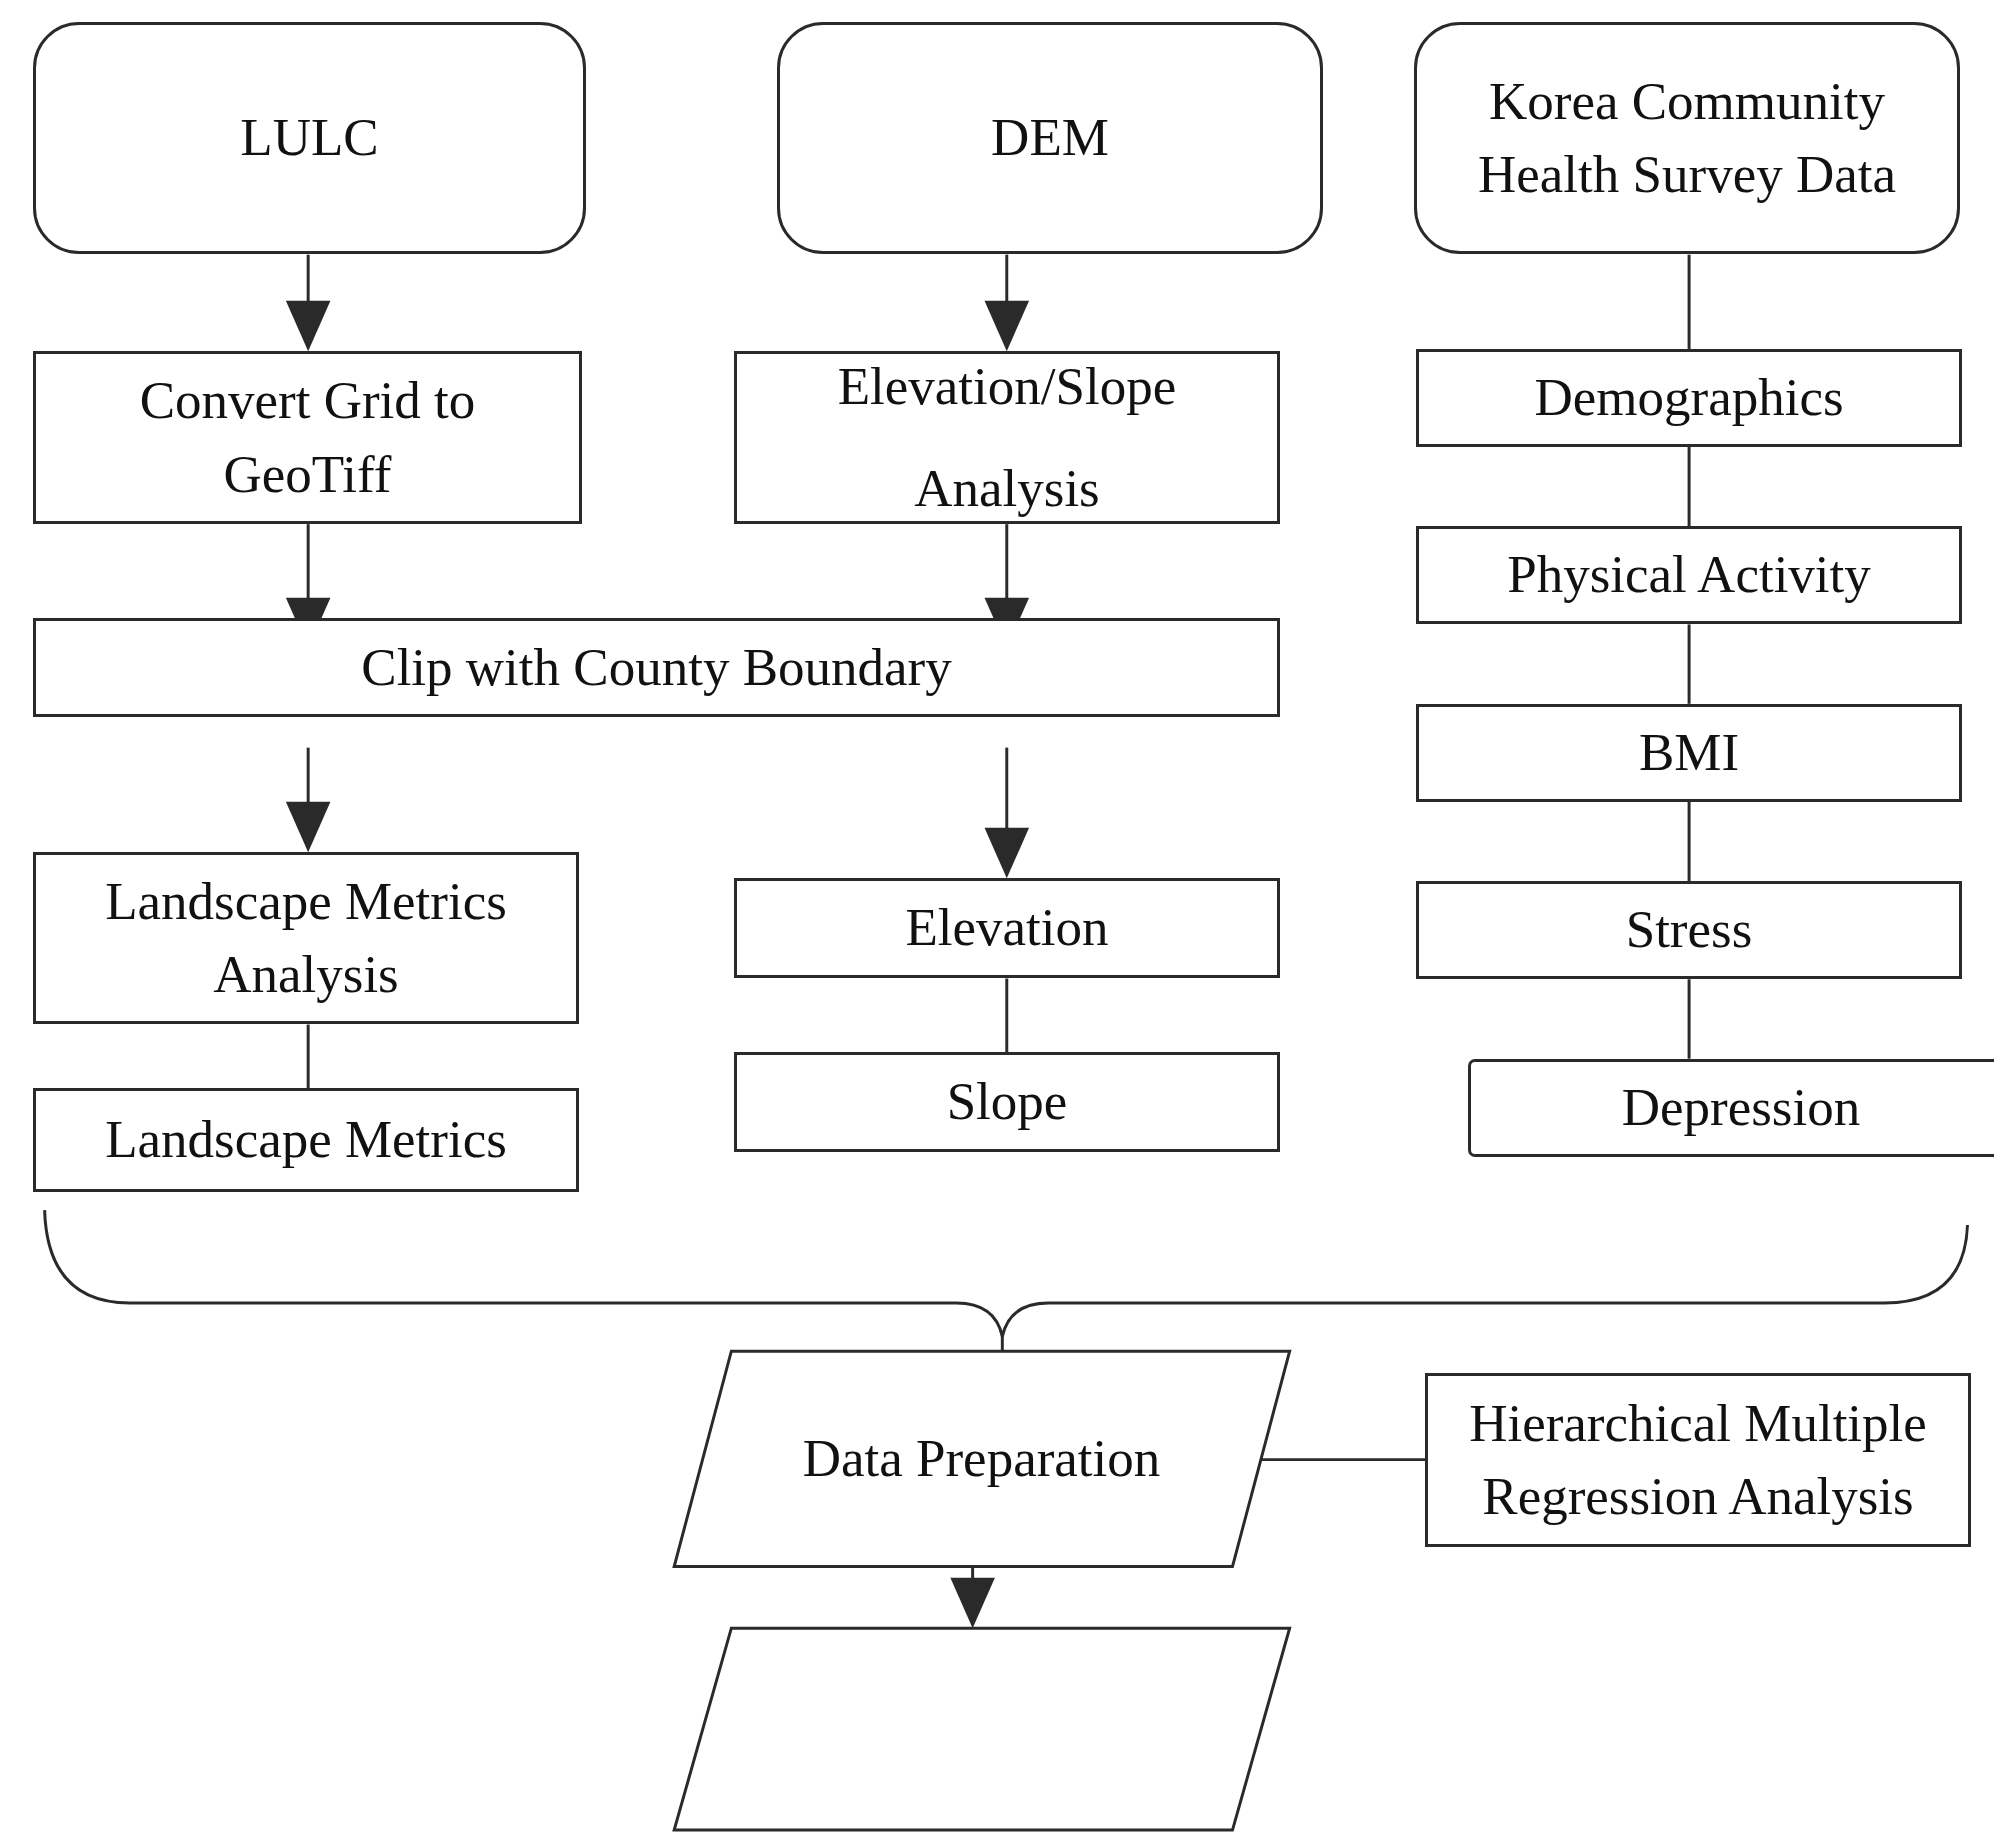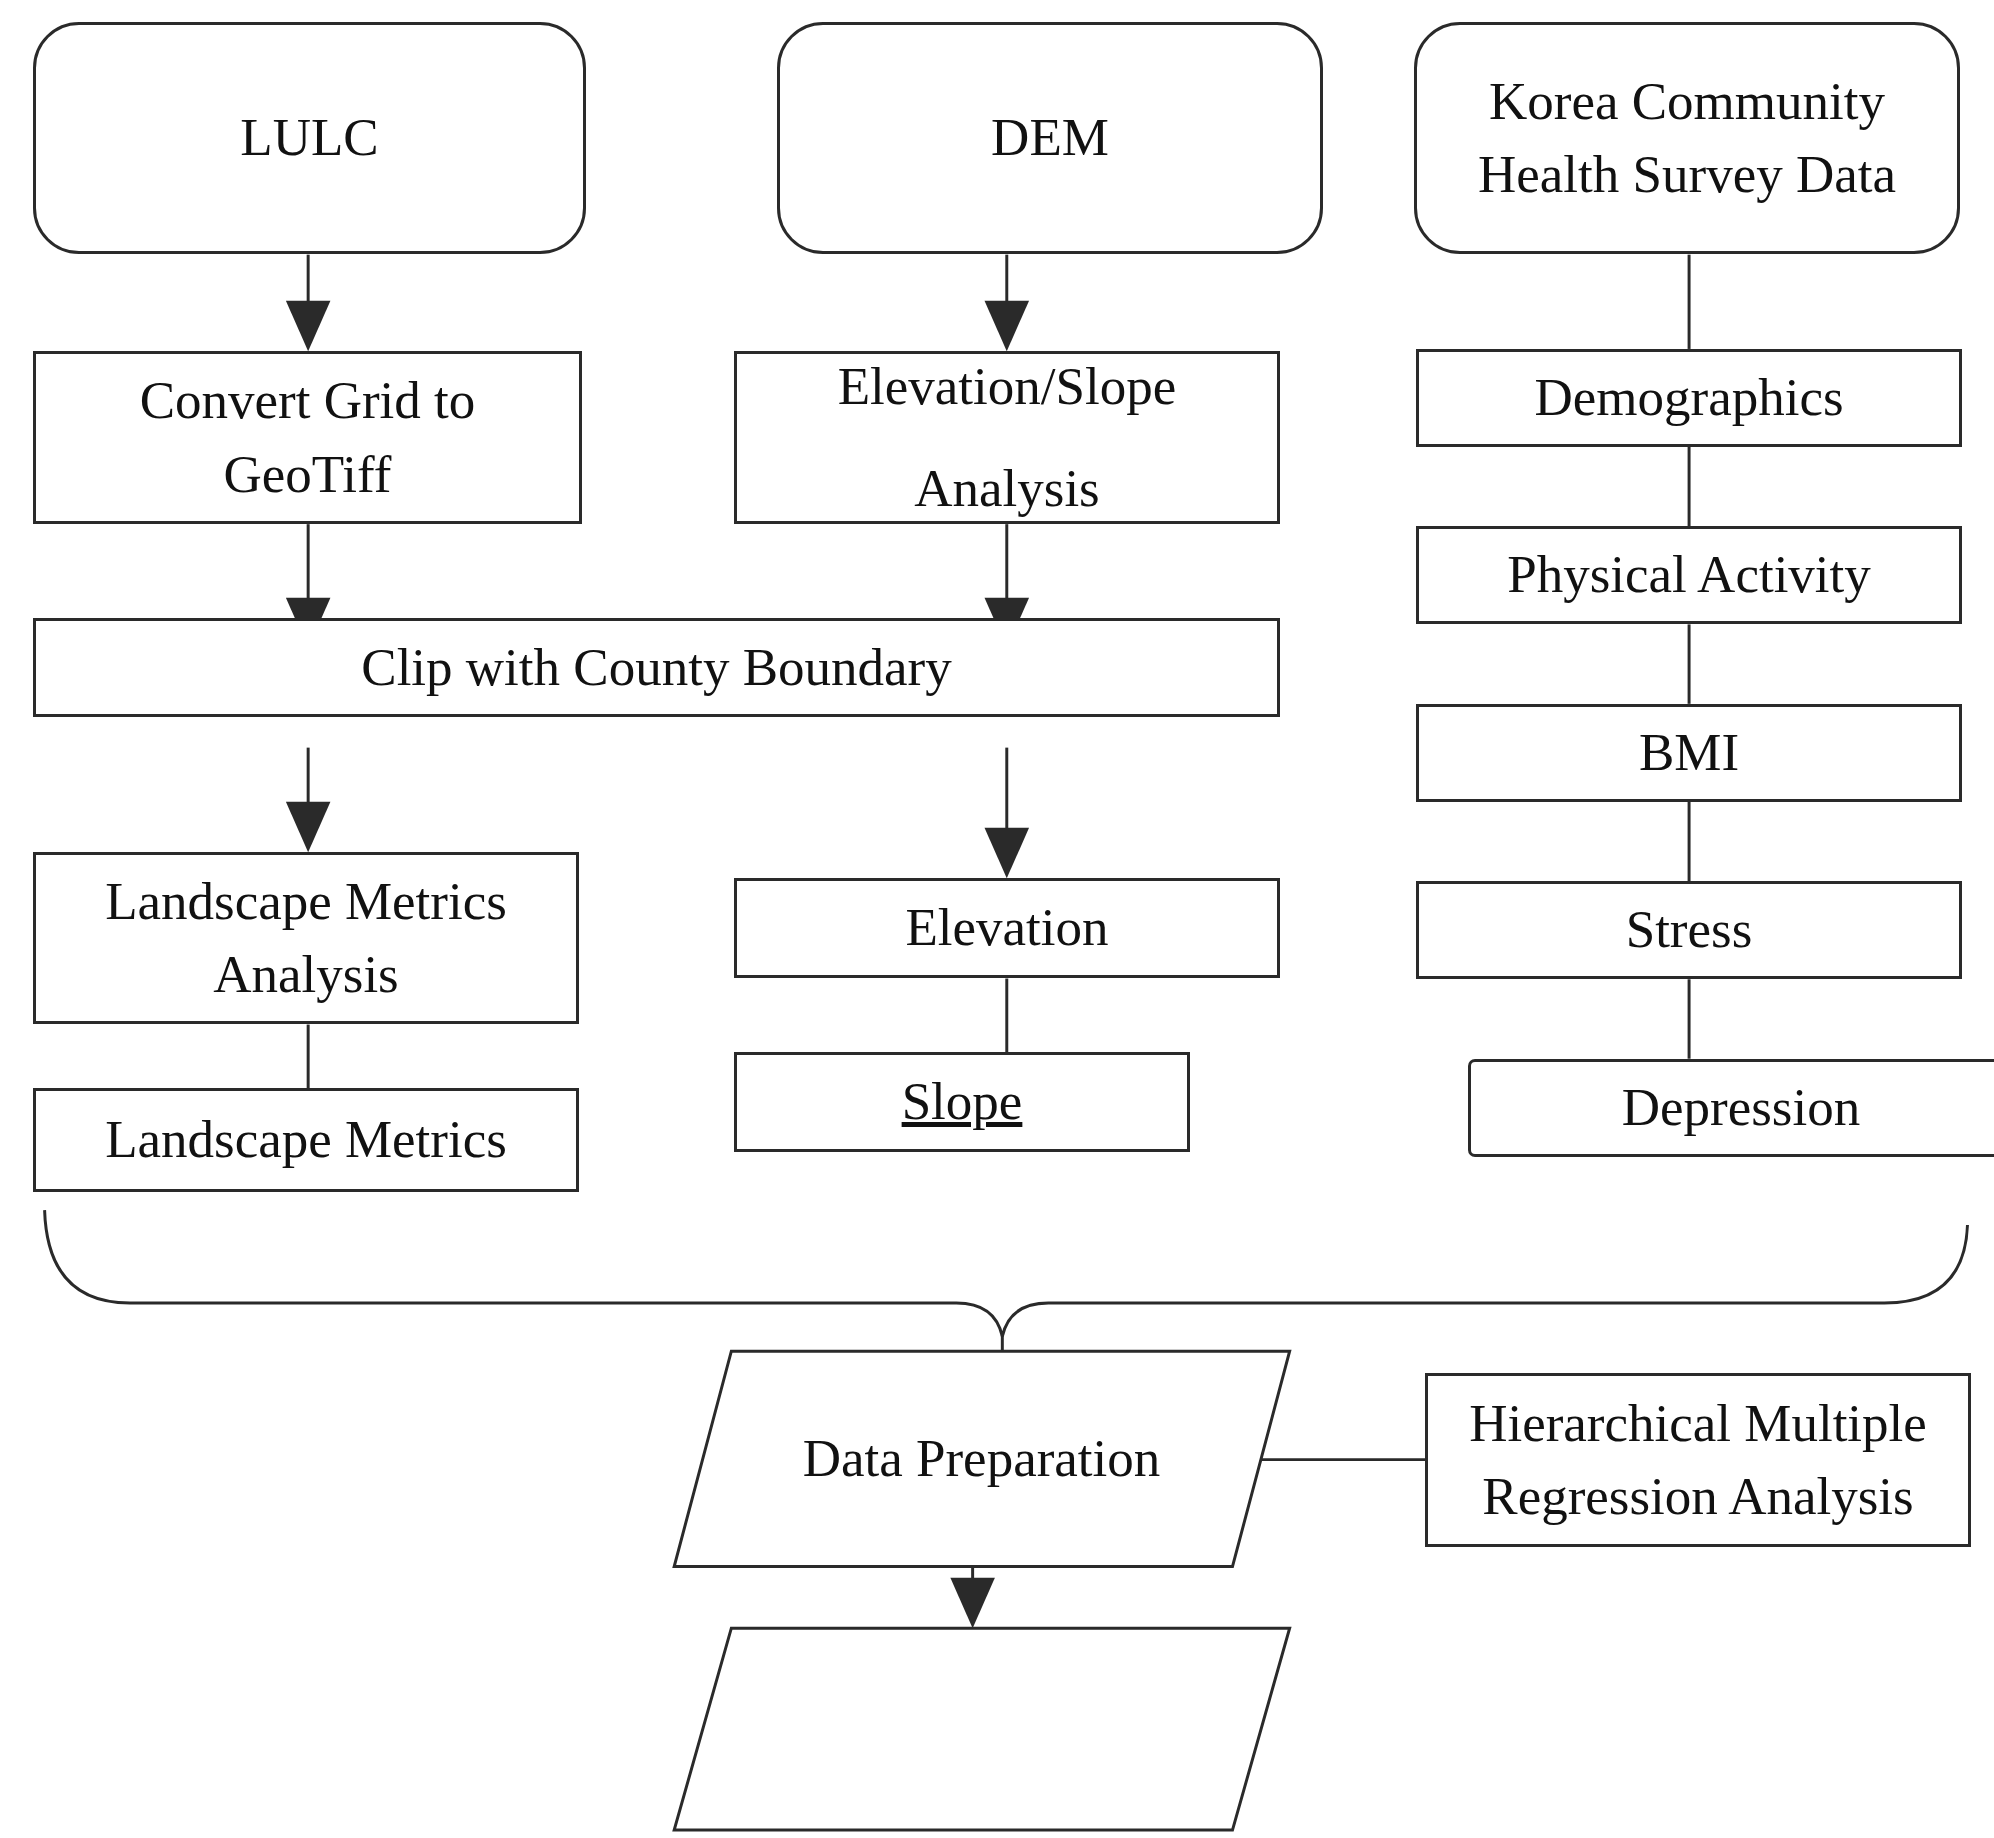--- a/index.html
+++ b/index.html
@@ -120,21 +120,21 @@
   <div class="node rounded" style="left:734px;top:22px;width:546px;height:232px;margin-left:43px;">
     <span>DEM</span>
   </div>
   <div class="node" style="left:734px;top:351px;width:546px;height:173px;gap:28px;">
     <span>Elevation/Slope</span>
     <span>Analysis</span>
   </div>
   <div class="node" style="left:734px;top:878px;width:546px;height:100px;">
     <span>Elevation</span>
   </div>
-  <div class="node" style="left:734px;top:1052px;width:456px;height:100px;text-decoration:underline;">
+  <div class="node" style="left:734px;top:1052px;width:546px;height:100px;">
     <span>Slope</span>
   </div>
 
   <div class="node rounded" style="left:1414px;top:22px;width:546px;height:232px;">
     <span>Korea Community</span>
     <span>Health Survey Data</span>
   </div>
   <div class="node" style="left:1416px;top:349px;width:546px;height:98px;">
     <span>Demographics</span>
   </div>

